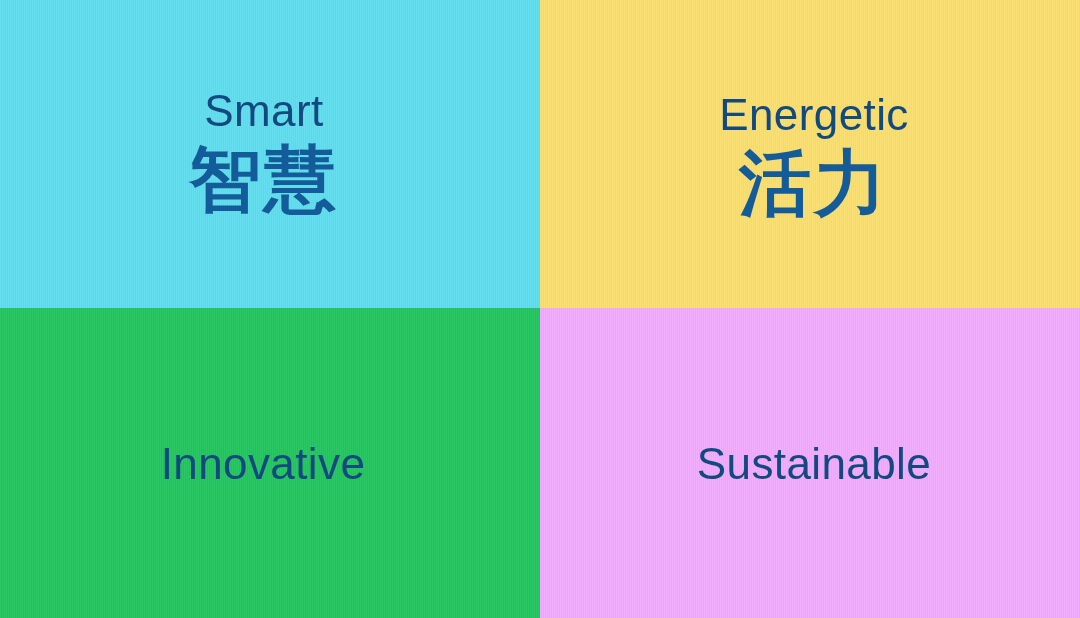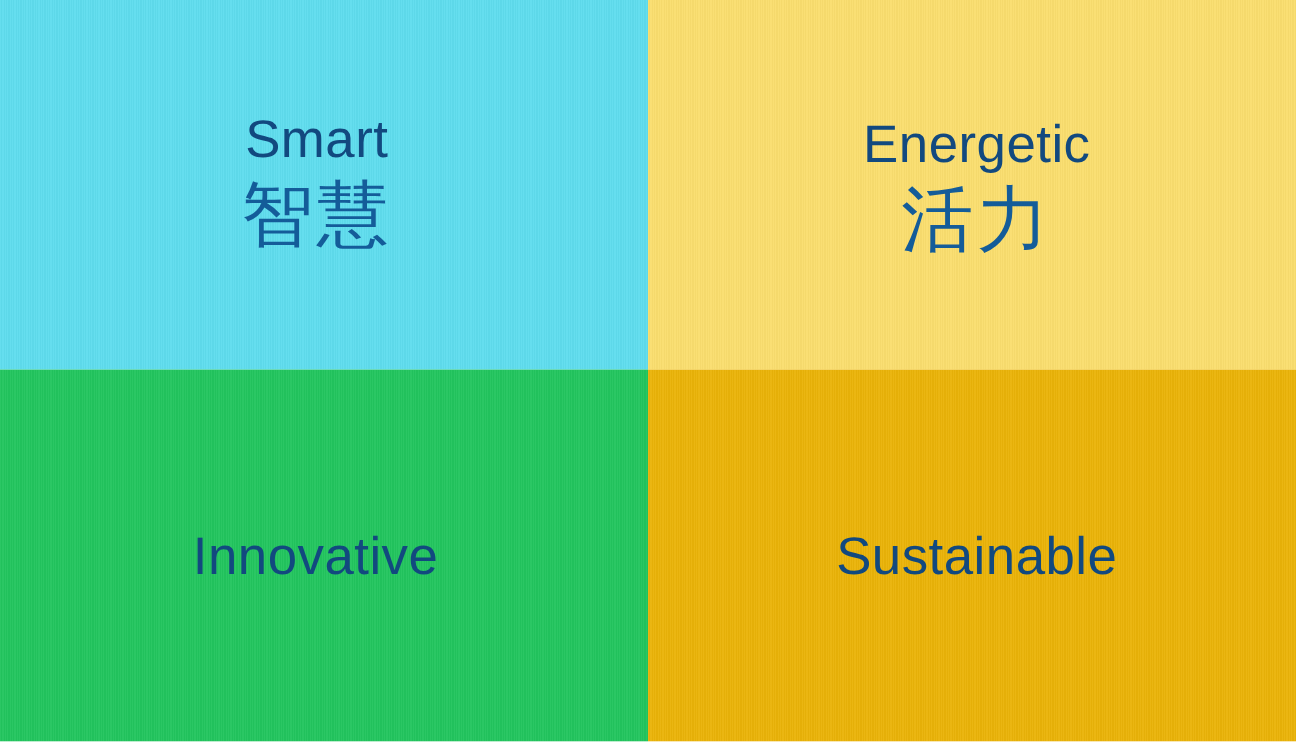--- a/index.html
+++ b/index.html
@@ -40,21 +40,21 @@
         rgba(255,255,255,0.045) 0px,
         rgba(255,255,255,0.045) 1px,
         rgba(0,0,0,0.022) 1px,
         rgba(0,0,0,0.022) 2px);
     opacity: 0.9;
   }
 
   .quad-cyan   { background-color: #5FDDEE; }
   .quad-yellow { background-color: #FADE6E; }
   .quad-purple { background-color: #22c55e; }
-  .quad-green  { background-color: #eab308; }
+  .quad-green  { background-color: #f0abfc; }
 
   .label-stack {
     position: relative;
     z-index: 2;
     display: flex;
     flex-direction: column;
     align-items: center;
     justify-content: center;
     line-height: 1;
     transform: translateX(-6px);
@@ -66,22 +66,22 @@
     font-weight: 400;
     letter-spacing: 0.4px;
     color: #12497F;
     white-space: nowrap;
     margin: 0;
     padding: 0;
   }
 
   .label-zh {
     font-family: "DejaVu Sans", "Liberation Sans", sans-serif;
-    font-size: 60px;
-    font-weight: 400;
+    font-size: 72px;
+    font-weight: 700;
     letter-spacing: 3px;
     color: #145C99;
     white-space: nowrap;
     margin-top: 10px;
     padding: 0;
   }
 
   
   .q-topleft     .label-stack { transform: translateX(-6px)  translateY(-2px); }
   .q-topright    .label-stack { transform: translateX(4px)   translateY(2px); }

